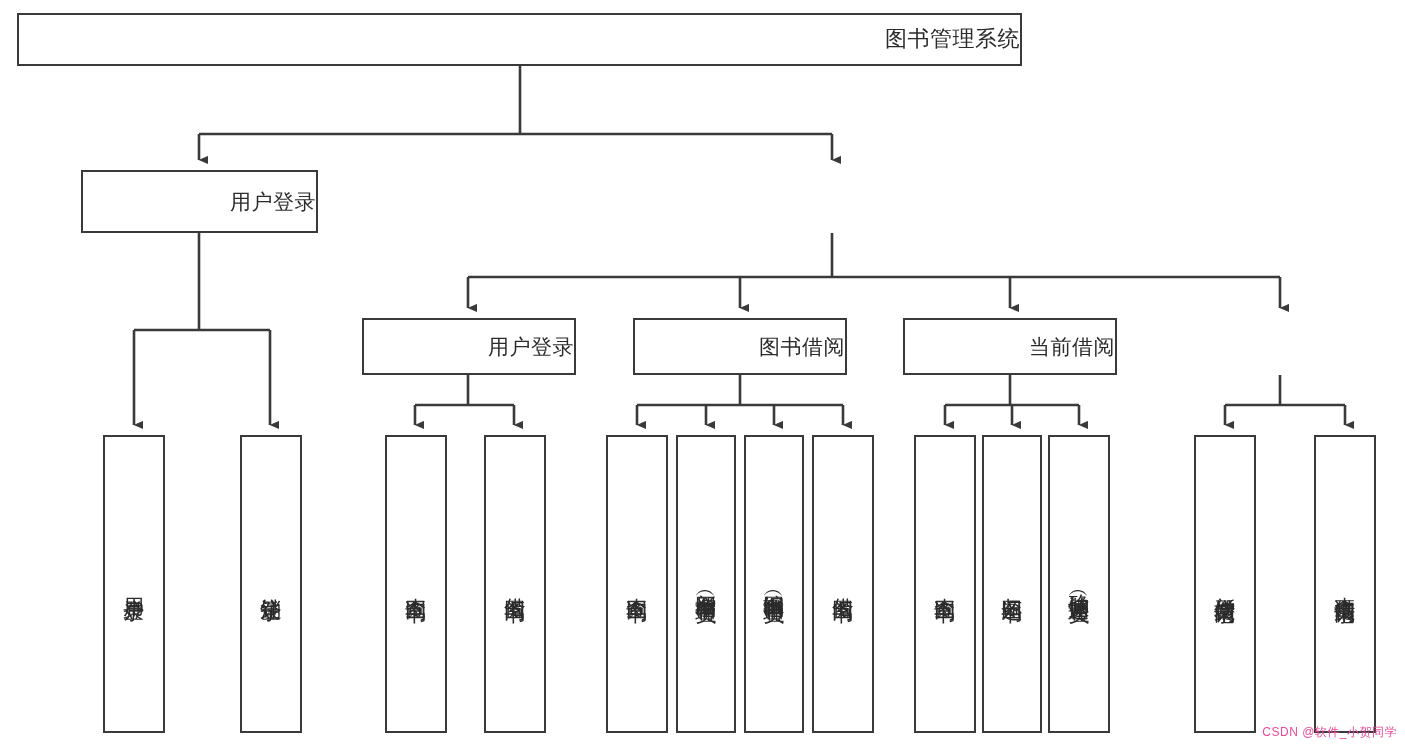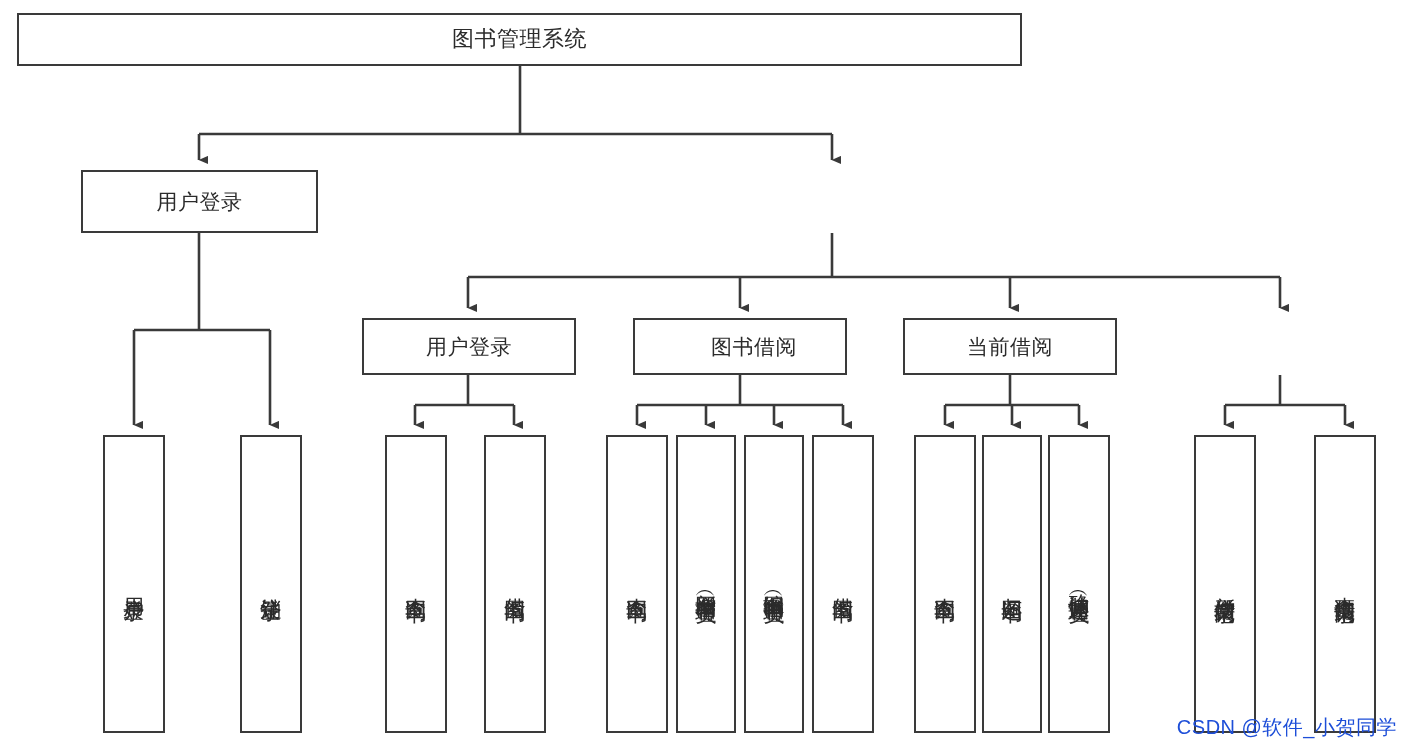--- a/index.html
+++ b/index.html
@@ -26,21 +26,21 @@
     width: 1405px;
     height: 747px;
   }
   .node-box {
     position: absolute;
     box-sizing: border-box;
     background: #ffffff;
     border: 2.5px solid #3a3a3a;
     display: flex;
     align-items: center;
-    justify-content: center;
+    justify-content: flex-end;
   }
   .node-label-h {
     font-size: 21px;
     color: #2b2b2b;
     letter-spacing: 0.5px;
     line-height: 1.1;
     white-space: nowrap;
   }
   .node-box.root .node-label-h { font-size: 22px; }
   .node-box.leaf {
@@ -55,22 +55,22 @@
     color: #2b2b2b;
     line-height: 1.32;
     letter-spacing: 1.5px;
     text-align: center;
     white-space: nowrap;
   }
   .watermark {
     position: absolute;
     right: 8px;
     bottom: 6px;
-    font-size: 20px;
-    color: #1d4ed8;
+    font-size: 12px;
+    color: #ec4899;
     letter-spacing: 0.5px;
     white-space: nowrap;
     user-select: none;
   }
 </style>
 </head>
 <body>
 
 <div id="diagram-root">
 

